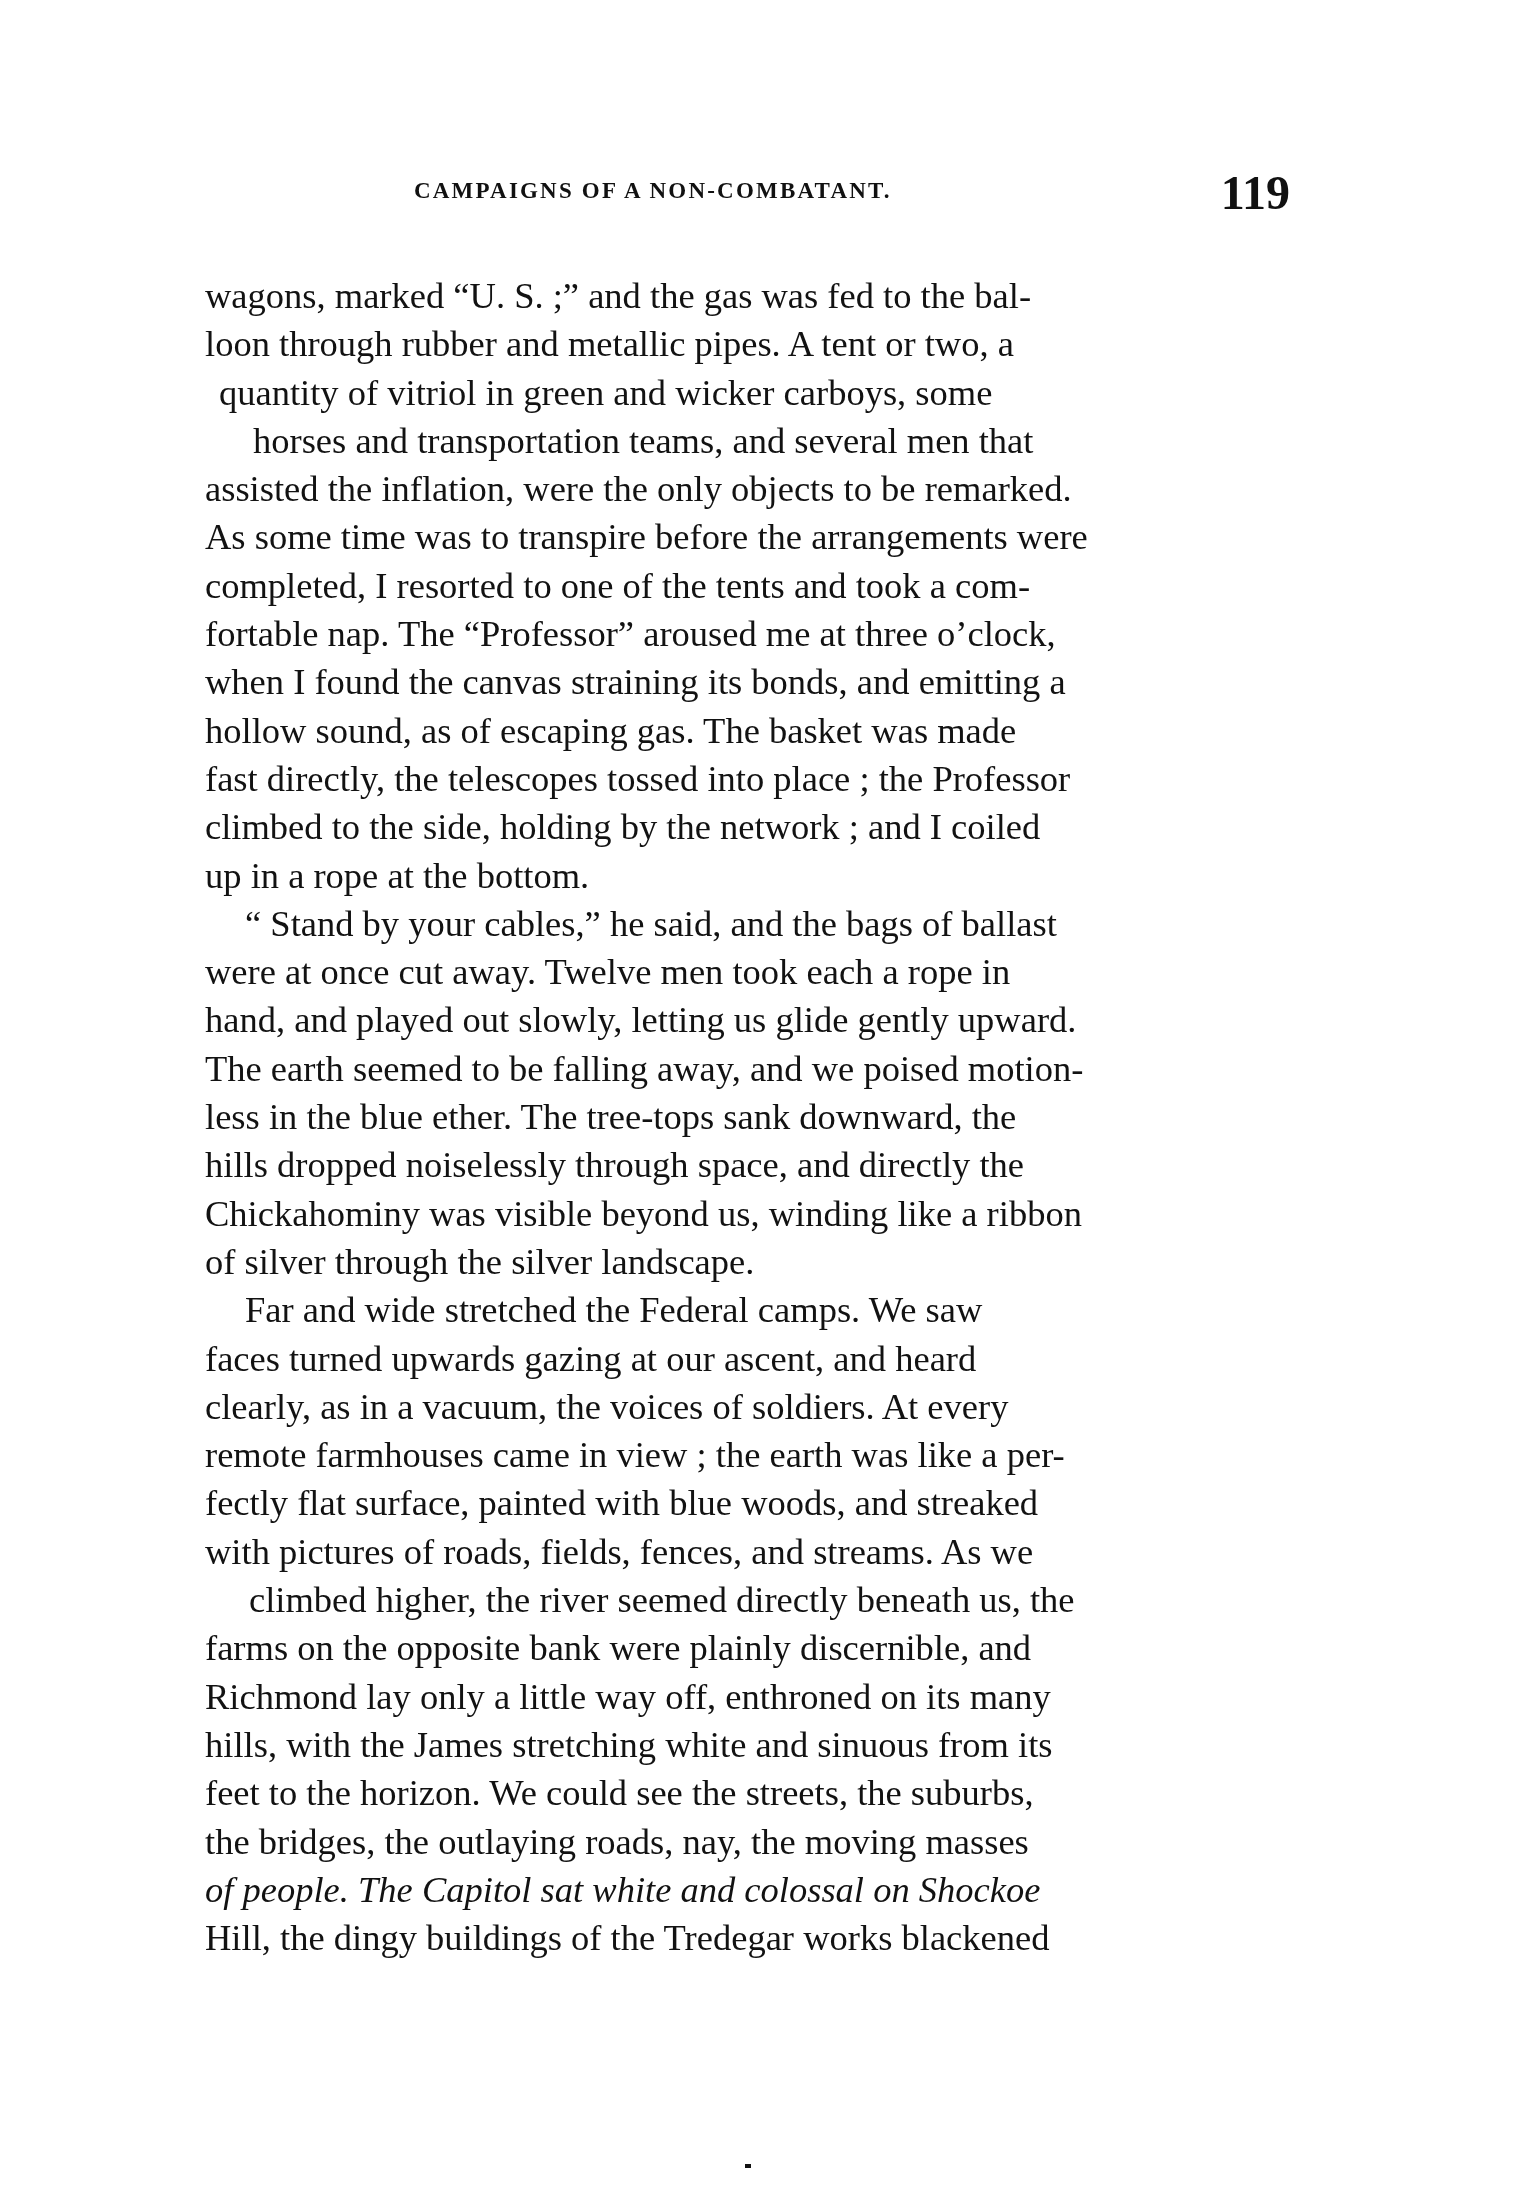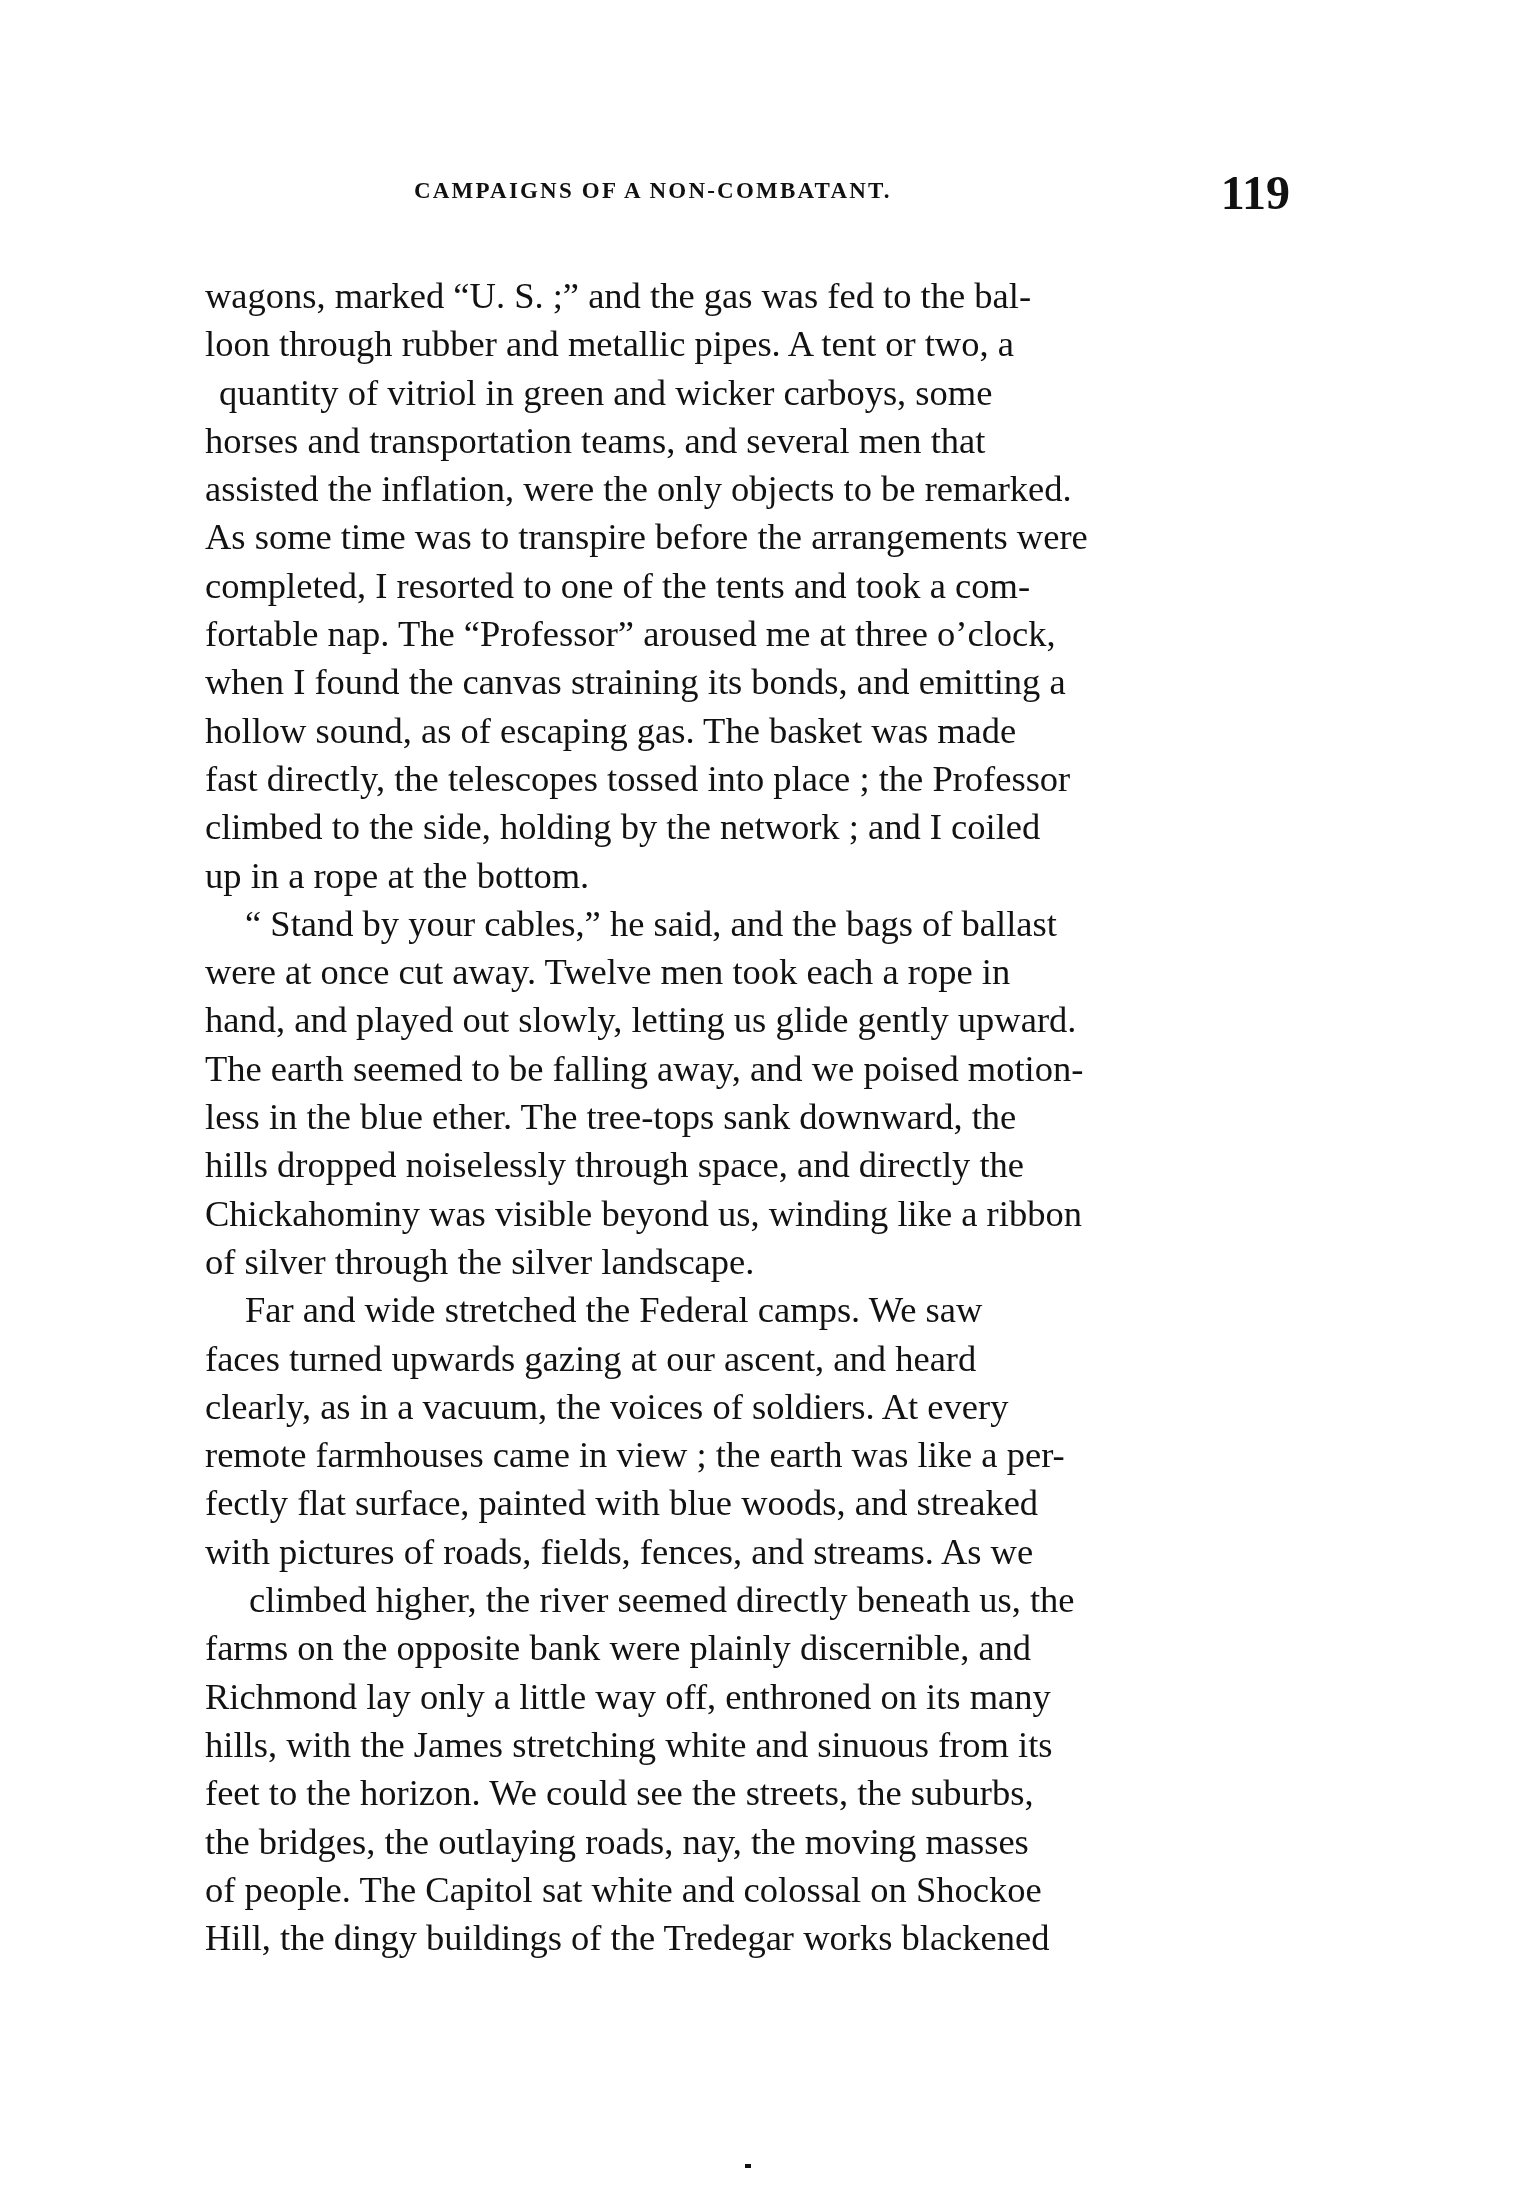--- a/index.html
+++ b/index.html
@@ -38,21 +38,21 @@
 <div class="page">
   <div class="running-head">
     <span class="running-title">CAMPAIGNS OF A NON-COMBATANT.</span>
     <span class="page-number">119</span>
   </div>
 
   <div class="body-text" id="body-text">
       <span class="line" style="text-align: left; text-align-last: left; word-spacing: 0px;">wagons, marked “U. S. ;” and the gas was fed to the bal-</span>
       <span class="line" style="text-align: left; text-align-last: left; word-spacing: 0px;">loon through rubber and metallic pipes. A tent or two, a</span>
       <span class="line" style="text-align: left; text-align-last: left; word-spacing: 0px; margin-left: 14px;">quantity of vitriol in green and wicker carboys, some</span>
-      <span class="line" style="text-align: left; text-align-last: left; word-spacing: 0px;">horses and transportation teams, and several men that</span>
+      <span class="line" style="text-align: left; text-align-last: left; word-spacing: 0px; margin-left: 48px;">horses and transportation teams, and several men that</span>
       <span class="line" style="text-align: left; text-align-last: left; word-spacing: 0px;">assisted the inflation, were the only objects to be remarked.</span>
       <span class="line" style="text-align: left; text-align-last: left; word-spacing: 0px;">As some time was to transpire before the arrangements were</span>
       <span class="line" style="text-align: left; text-align-last: left; word-spacing: 0px;">completed, I resorted to one of the tents and took a com-</span>
       <span class="line" style="text-align: left; text-align-last: left; word-spacing: 0px;">fortable nap. The “Professor” aroused me at three o’clock,</span>
       <span class="line" style="text-align: left; text-align-last: left; word-spacing: 0px;">when I found the canvas straining its bonds, and emitting a</span>
       <span class="line" style="text-align: left; text-align-last: left; word-spacing: 0px;">hollow sound, as of escaping gas. The basket was made</span>
       <span class="line" style="text-align: left; text-align-last: left; word-spacing: 0px;">fast directly, the telescopes tossed into place ; the Professor</span>
       <span class="line" style="text-align: left; text-align-last: left; word-spacing: 0px;">climbed to the side, holding by the network ; and I coiled</span>
       <span class="line last">up in a rope at the bottom.</span>
       <span class="line indent" style="text-align: left; text-align-last: left; word-spacing: 0px;">“ Stand by your cables,” he said, and the bags of ballast</span>
@@ -68,18 +68,18 @@
       <span class="line" style="text-align: left; text-align-last: left; word-spacing: 0px;">clearly, as in a vacuum, the voices of soldiers. At every</span>
       <span class="line" style="text-align: left; text-align-last: left; word-spacing: 0px;">remote farmhouses came in view ; the earth was like a per-</span>
       <span class="line" style="text-align: left; text-align-last: left; word-spacing: 0px;">fectly flat surface, painted with blue woods, and streaked</span>
       <span class="line" style="text-align: left; text-align-last: left; word-spacing: 0px;">with pictures of roads, fields, fences, and streams. As we</span>
       <span class="line" style="text-align: left; text-align-last: left; word-spacing: 0px; margin-left: 44px;">climbed higher, the river seemed directly beneath us, the</span>
       <span class="line" style="text-align: center; text-align-last: left; word-spacing: 0px;">farms on the opposite bank were plainly discernible, and</span>
       <span class="line" style="text-align: left; text-align-last: left; word-spacing: 0px;">Richmond lay only a little way off, enthroned on its many</span>
       <span class="line" style="text-align: left; text-align-last: left; word-spacing: 0px;">hills, with the James stretching white and sinuous from its</span>
       <span class="line" style="text-align: left; text-align-last: left; word-spacing: 0px;">feet to the horizon. We could see the streets, the suburbs,</span>
       <span class="line" style="text-align: left; text-align-last: left; word-spacing: 0px;">the bridges, the outlaying roads, nay, the moving masses</span>
-      <span class="line" style="text-align: center; text-align-last: left; word-spacing: 0px;">of people. The Capitol sat white and colossal on Shockoe</span>
+      <span class="line" style="text-align: center; text-align-last: left; word-spacing: 0px; font-style: italic;">of people. The Capitol sat white and colossal on Shockoe</span>
       <span class="line last">Hill, the dingy buildings of the Tredegar works blackened</span>
     </div>
 
   <div class="stray-mark"></div>
 </div>
 
 </body></html>

